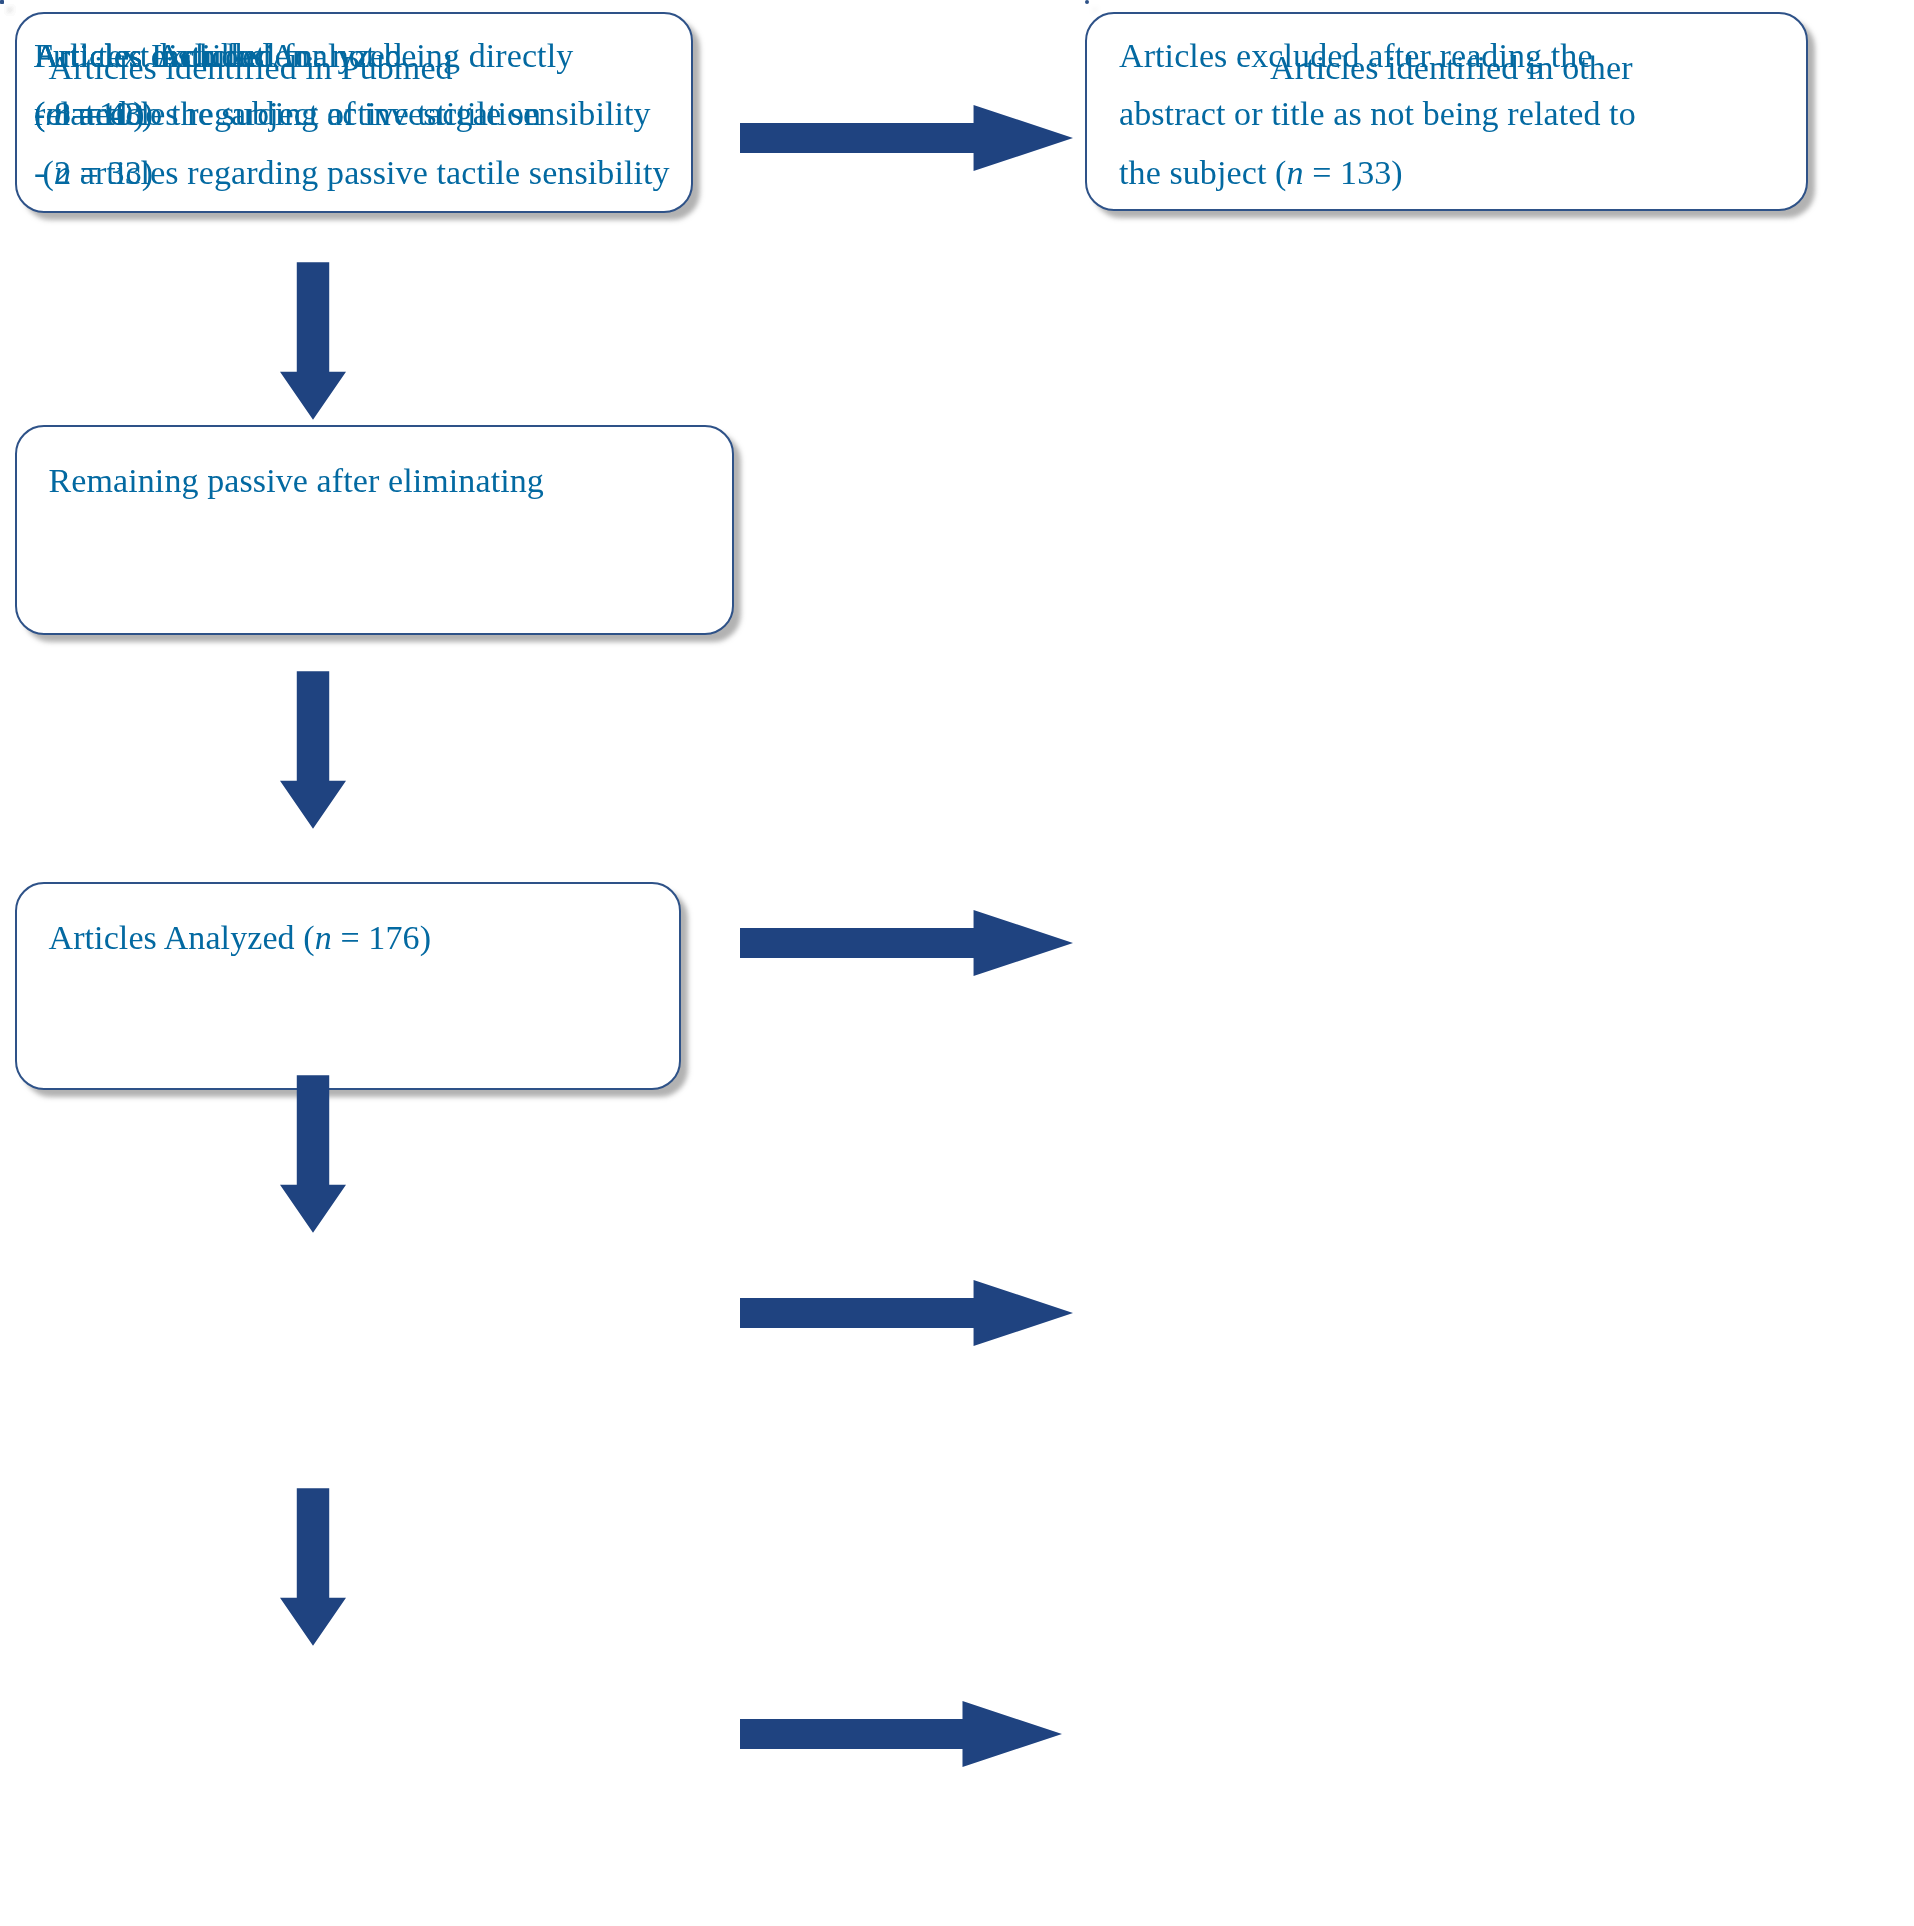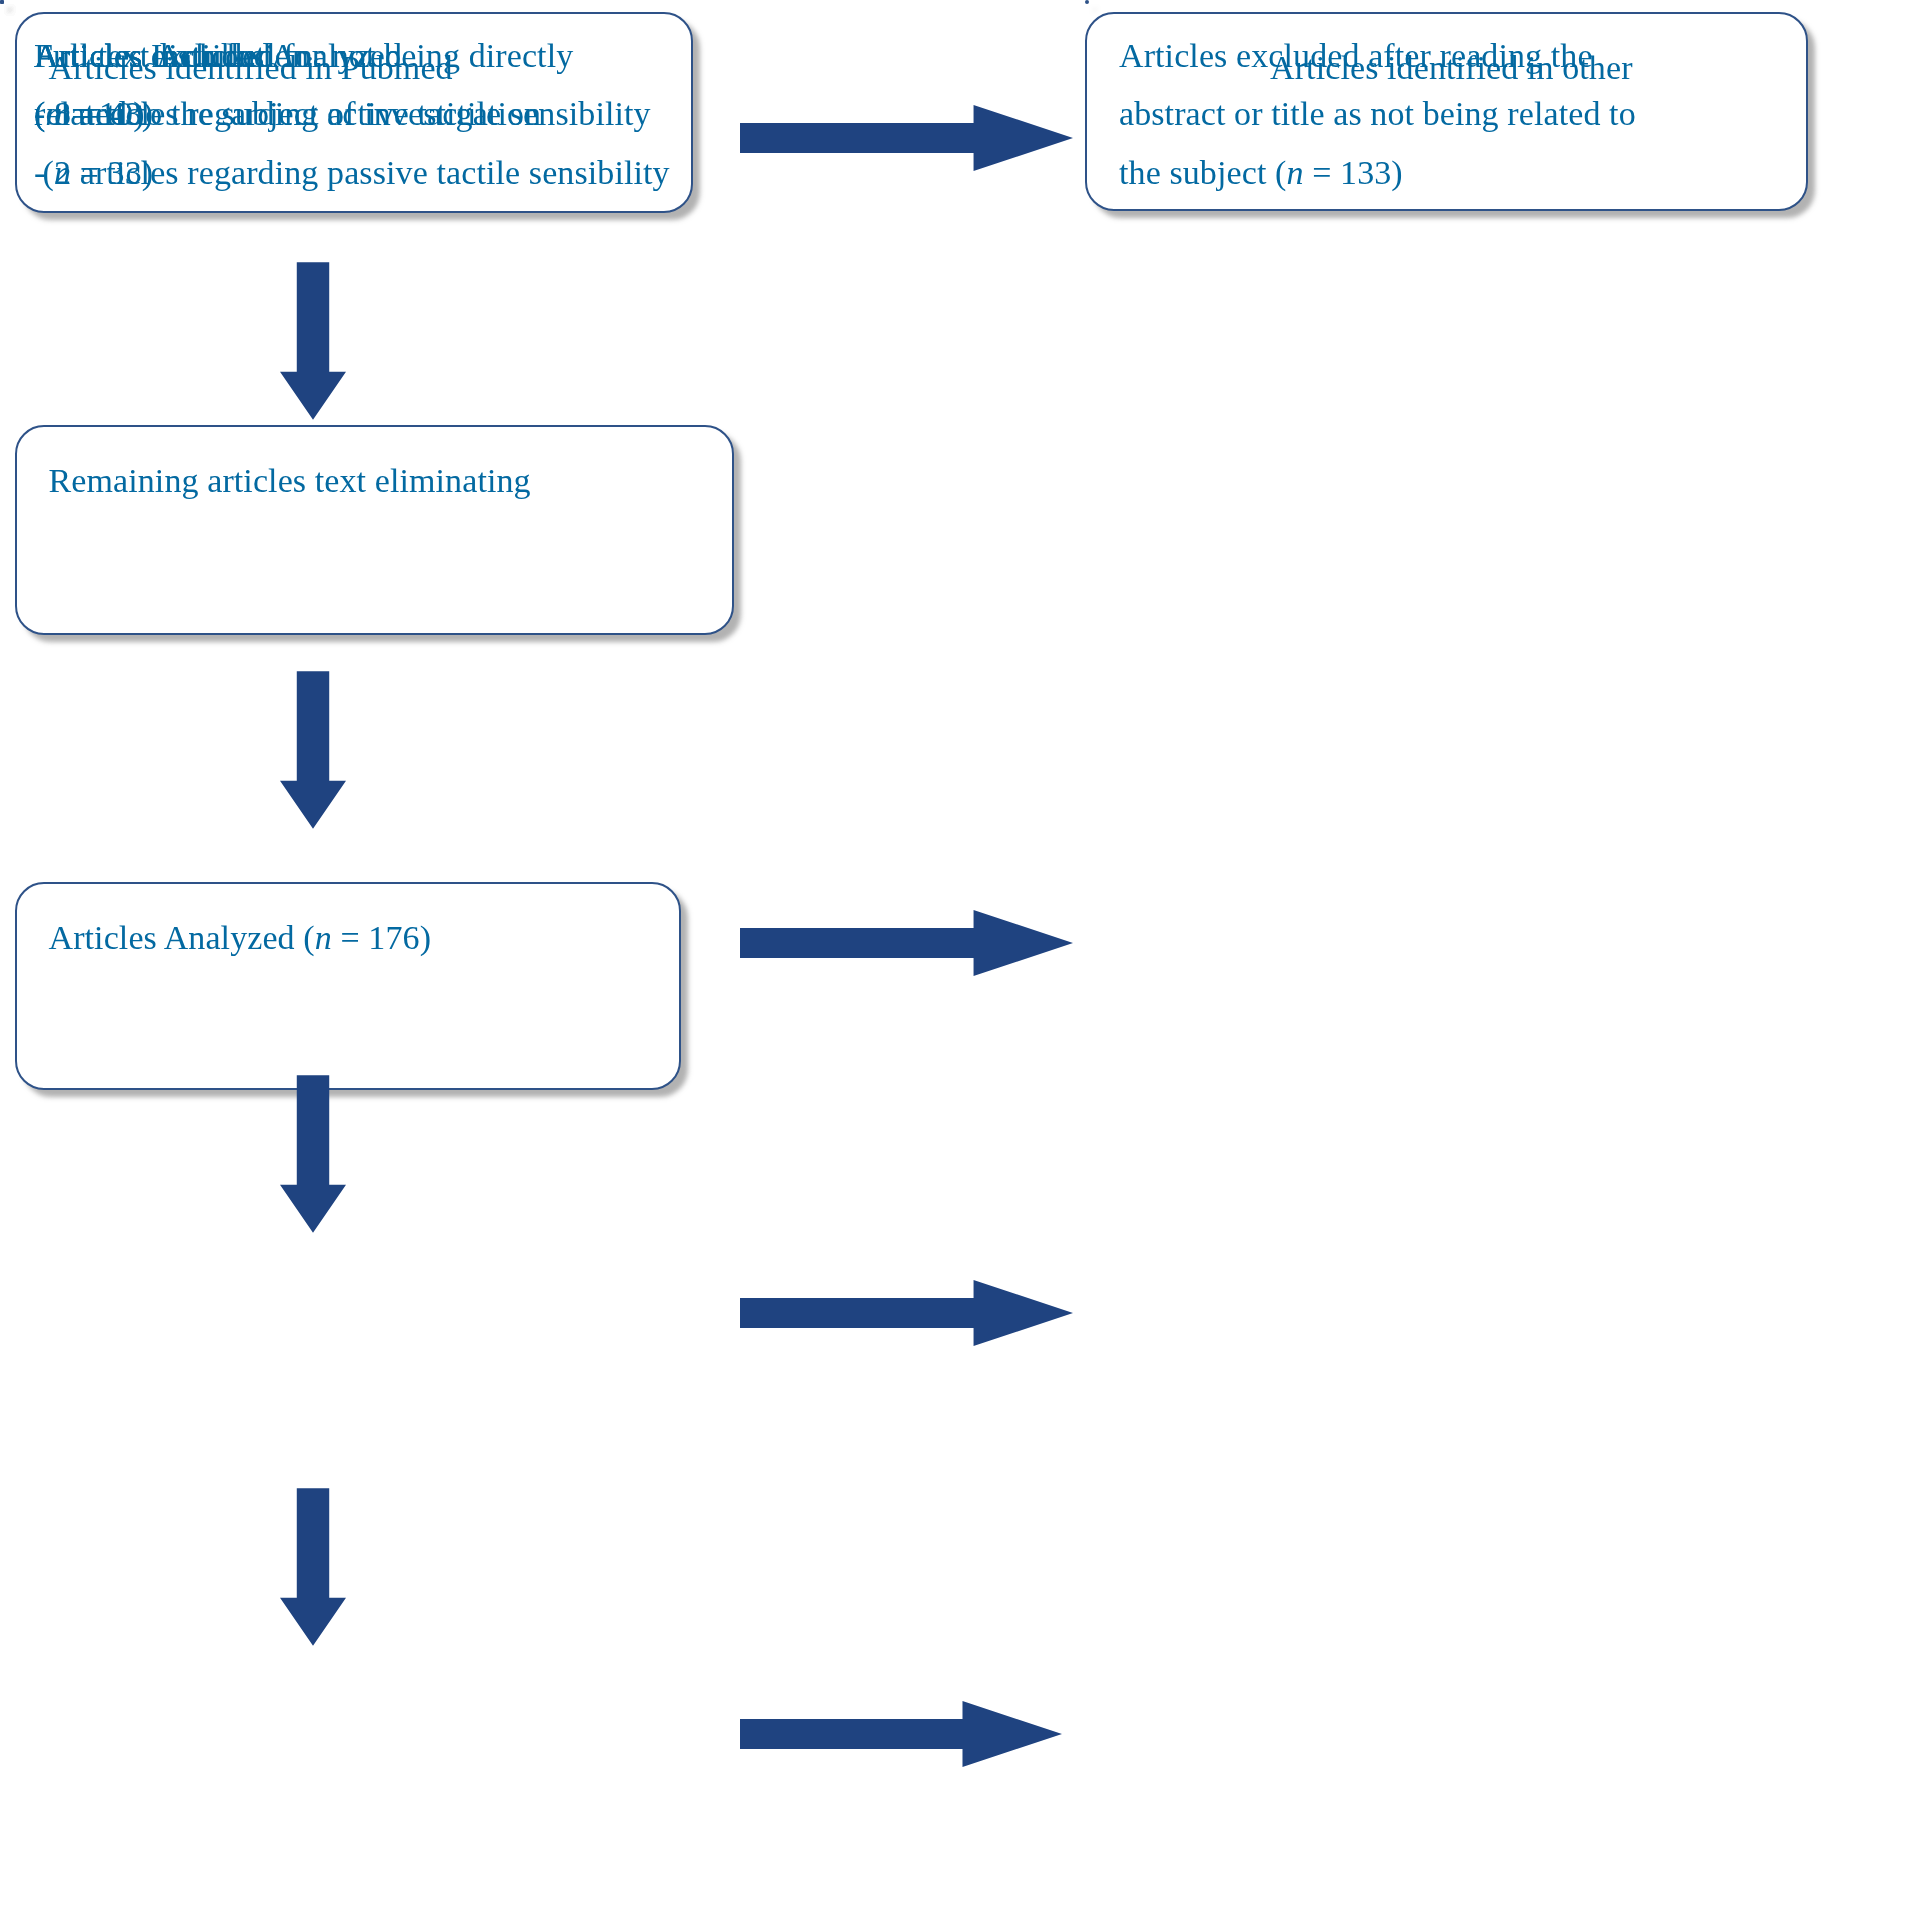--- a/index.html
+++ b/index.html
@@ -83,21 +83,21 @@
   </div>
 
   <div class="flow-box b2">
     <div class="box-text">
       <span class="ln">Articles identified in other</span>
     </div>
   </div>
 
   <div class="flow-box b3">
     <div class="box-text">
-      <span class="ln">Remaining articles text eliminating</span>
+      <span class="ln">Remaining passive after eliminating</span>
     </div>
   </div>
 
   <div class="flow-box b4">
     <div class="box-text">
       <span class="ln">Articles Analyzed (<em>n</em> = 176)</span>
     </div>
   </div>
 
   <div class="flow-box b5">

